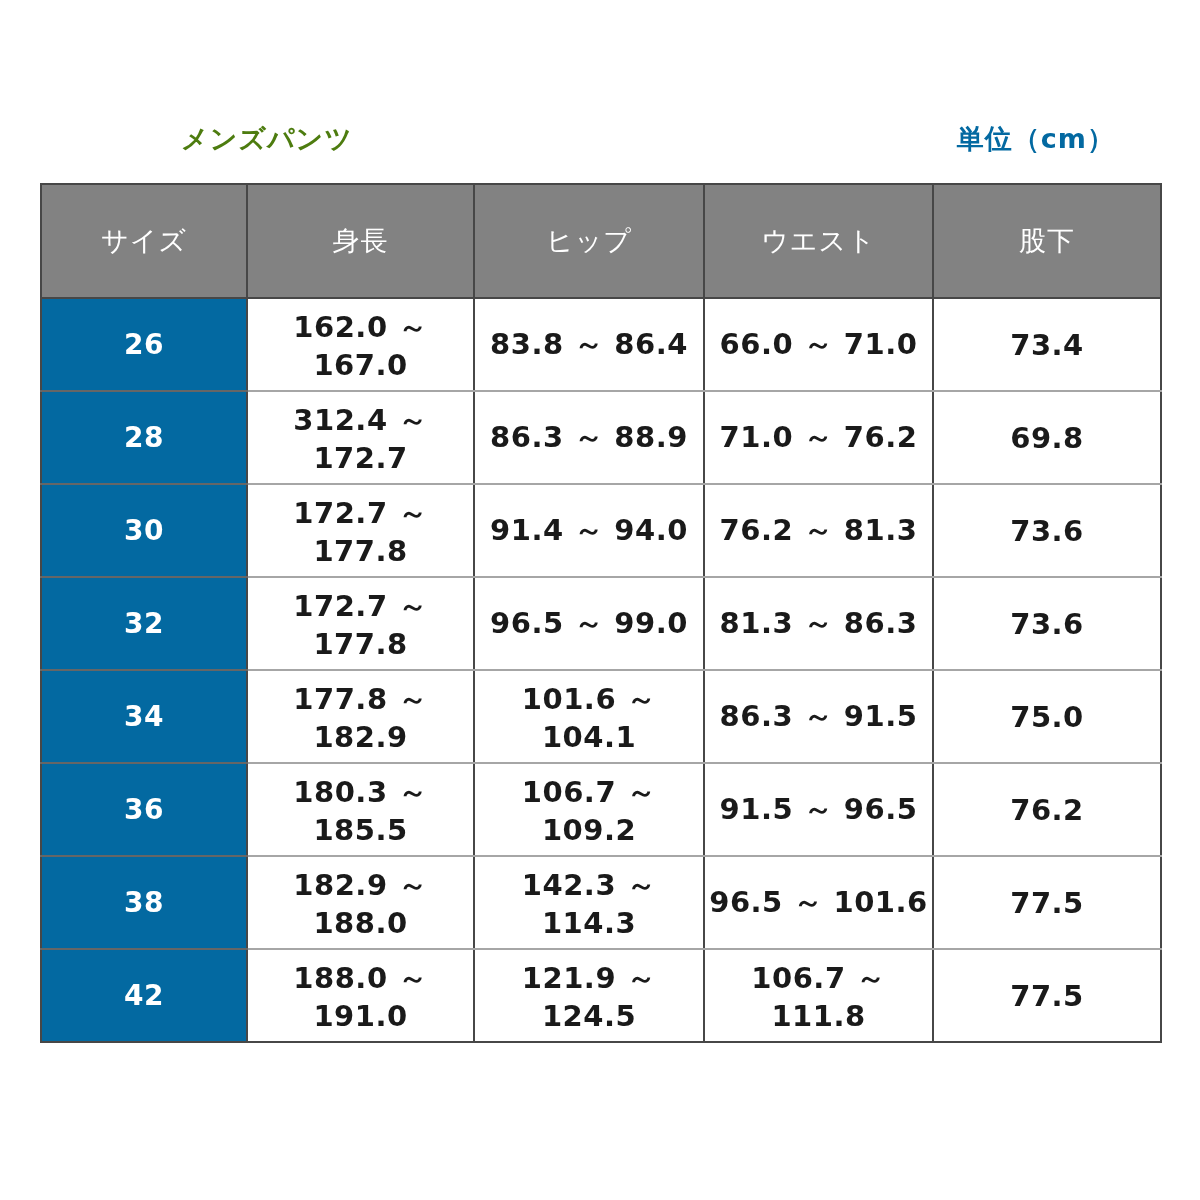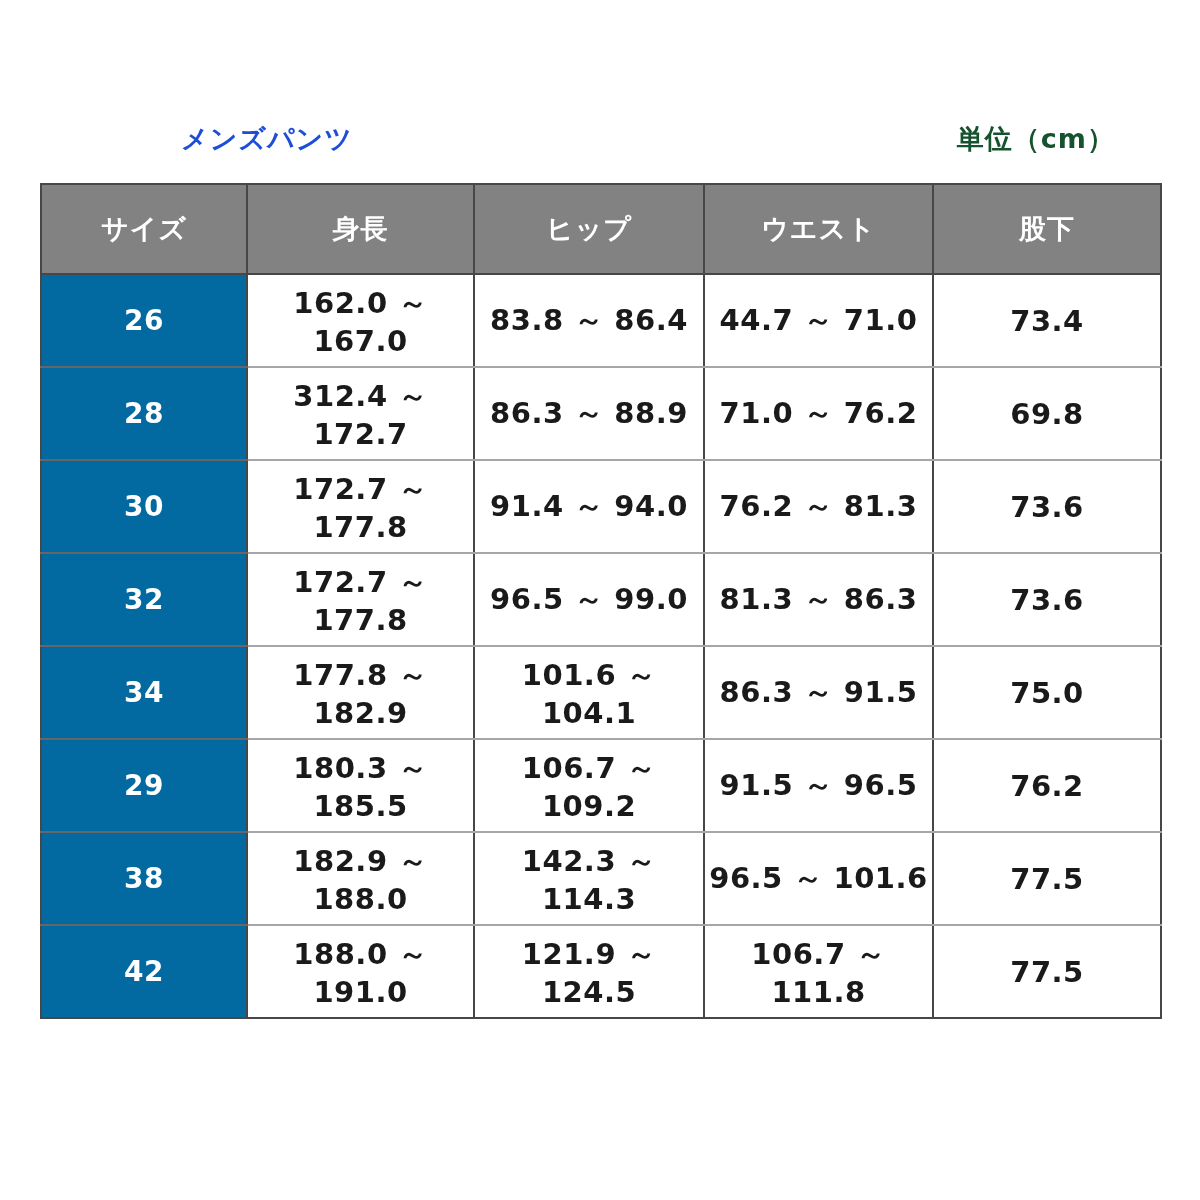--- a/index.html
+++ b/index.html
@@ -7,52 +7,52 @@
     width: 1200px; height: 1200px;
     background: #ffffff;
     font-family: "DejaVu Sans", "Liberation Sans", sans-serif;
     position: relative;
   }
   .page-title {
     position: absolute;
     left: 181px; top: 121px;
     font-size: 27px;
     font-weight: 600;
-    color: #1d4ed8;
+    color: #4d7c0f;
     letter-spacing: 1px;
   }
   .unit-label {
     position: absolute;
     right: 85px; top: 121px;
     font-size: 27px;
     font-weight: 600;
-    color: #14532d;
+    color: #0369a1;
     letter-spacing: 1px;
   }
   table.size-chart {
     position: absolute;
     left: 40px; top: 183px;
     width: 1120px;
     border-collapse: collapse;
     table-layout: fixed;
   }
   th, td {
     text-align: center;
     vertical-align: middle;
     border-top: 2px solid #a6a6a6;
     border-bottom: 2px solid #a6a6a6;
     border-left: 2px solid #474747;
     border-right: 2px solid #474747;
   }
   th {
-    height: 90px;
+    height: 114px;
     background: #828282;
     color: #ffffff;
     font-size: 27px;
-    font-weight: 700;
+    font-weight: 400;
     letter-spacing: 1px;
     border-top: 2px solid #474747;
     border-bottom: 2px solid #474747;
   }
   td {
     height: 93px;
     font-size: 29px;
     font-weight: 700;
     color: #1a1a1a;
     letter-spacing: 0.5px;
@@ -87,21 +87,21 @@
       <th>ヒップ</th>
       <th>ウエスト</th>
       <th>股下</th>
     </tr>
   </thead>
   <tbody>
     <tr>
       <td class="size-cell">26</td>
       <td>162.0 ～ 167.0</td>
       <td>83.8 ～ 86.4</td>
-      <td>44.7 ～ 71.0</td>
+      <td>66.0 ～ 71.0</td>
       <td>73.4</td>
     </tr>
     <tr>
       <td class="size-cell">28</td>
       <td>312.4 ～ 172.7</td>
       <td>86.3 ～ 88.9</td>
       <td>71.0 ～ 76.2</td>
       <td>69.8</td>
     </tr>
     <tr>
@@ -119,21 +119,21 @@
       <td>73.6</td>
     </tr>
     <tr>
       <td class="size-cell">34</td>
       <td>177.8 ～ 182.9</td>
       <td>101.6 ～ 104.1</td>
       <td>86.3 ～ 91.5</td>
       <td>75.0</td>
     </tr>
     <tr>
-      <td class="size-cell">29</td>
+      <td class="size-cell">36</td>
       <td>180.3 ～ 185.5</td>
       <td>106.7 ～ 109.2</td>
       <td>91.5 ～ 96.5</td>
       <td>76.2</td>
     </tr>
     <tr>
       <td class="size-cell">38</td>
       <td>182.9 ～ 188.0</td>
       <td>142.3 ～ 114.3</td>
       <td>96.5 ～ 101.6</td>

